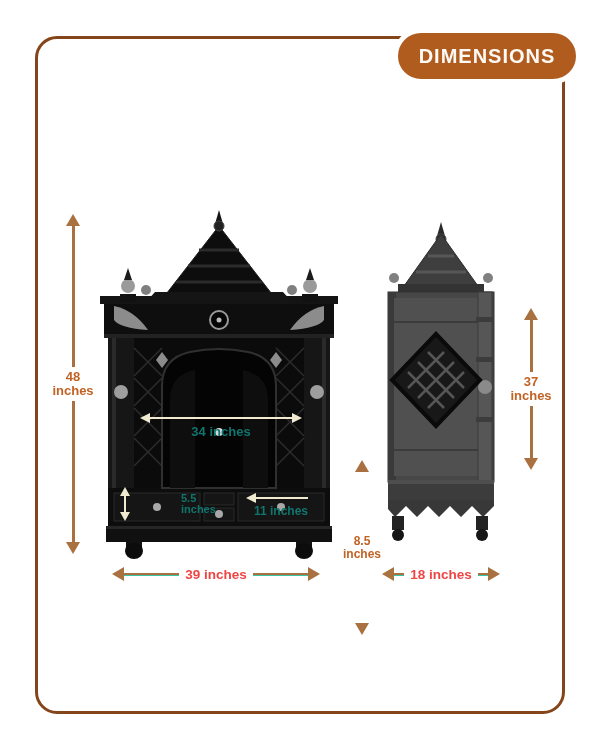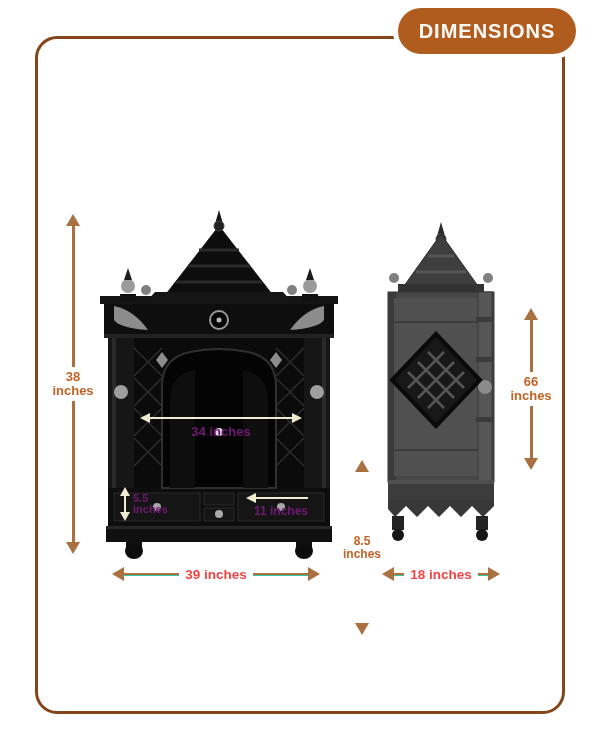--- a/index.html
+++ b/index.html
@@ -2,21 +2,21 @@
 <html><head>
 <meta charset="utf-8">
 <style>
   html,body{margin:0;padding:0;background:#fff;}
   .stage{position:relative;width:600px;height:751px;background:#ffffff;overflow:hidden;
          font-family:"Liberation Sans", sans-serif;}
   
   .frame{position:absolute;left:35px;top:36px;width:524px;height:672px;
          border:3px solid #84451a;border-radius:22px;}
   
-  .badge{position:absolute;left:393px;top:3px;width:178px;height:46px;
+  .badge{position:absolute;left:393px;top:28px;width:178px;height:46px;
          background:#b15c1f;border:5px solid #ffffff;border-radius:28px;
          display:flex;align-items:center;justify-content:center;}
   .badge span{color:#fdfaf6;font-size:20px;font-weight:bold;letter-spacing:1px;}
 
   
   .vdim{position:absolute;display:flex;flex-direction:column;align-items:center;}
   .vline{width:3px;flex:1;background:#a9713f;}
   .tri-up{width:0;height:0;border-left:7px solid transparent;border-right:7px solid transparent;
           border-bottom:12px solid #a9713f;}
   .tri-down{width:0;height:0;border-left:7px solid transparent;border-right:7px solid transparent;
@@ -25,21 +25,21 @@
   .hline{height:3px;flex:1;background:linear-gradient(to bottom,#a9713f 0 2px,#35c4a5 2px 3px);}
   .tri-left{width:0;height:0;border-top:7px solid transparent;border-bottom:7px solid transparent;
           border-right:12px solid #a9713f;}
   .tri-right{width:0;height:0;border-top:7px solid transparent;border-bottom:7px solid transparent;
           border-left:12px solid #a9713f;}
   .odim{color:#c06325;font-weight:bold;font-size:13px;text-align:center;line-height:1.05;
         padding:3px 2px;white-space:nowrap;}
   .odim-h{color:#ef4444;font-weight:bold;font-size:13.5px;white-space:nowrap;padding:0 6px;}
 
   
-  .pdim{position:absolute;color:#701a75;font-weight:bold;}
+  .pdim{position:absolute;color:#0f766e;font-weight:bold;}
   .pdim .harrow{display:flex;align-items:center;height:12px;}
   .pline{height:2px;flex:1;background:#f0ead0;}
   .ptri-left{width:0;height:0;border-top:5px solid transparent;border-bottom:5px solid transparent;
           border-right:10px solid #f0ead0;}
   .ptri-right{width:0;height:0;border-top:5px solid transparent;border-bottom:5px solid transparent;
           border-left:10px solid #f0ead0;}
   .pvarrow{display:flex;flex-direction:column;align-items:center;height:34px;margin-right:3px;}
   .pvline{width:2px;flex:1;background:#f0ead0;}
   .ptri-up{width:0;height:0;border-left:5px solid transparent;border-right:5px solid transparent;
           border-bottom:9px solid #f0ead0;}
@@ -189,21 +189,21 @@
       <rect x="96" y="294" width="12" height="14" fill="#232323"></rect>
       <circle cx="18" cy="313" r="6" fill="#161616"></circle>
       <circle cx="102" cy="313" r="6" fill="#161616"></circle>
     </g>
   </svg>
 
   <div class="vdim" style="left:54px;top:214px;width:38px;height:340px;">
     <div class="tri-up"></div>
     <div class="vline"></div>
     <div class="odim">
-      <div>38</div>
+      <div>48</div>
       <div>inches</div>
     </div>
     <div class="vline"></div>
     <div class="tri-down"></div>
   </div>
 
   <div class="hdim" style="left:112px;top:563px;width:208px;height:22px;">
     <div class="tri-left"></div>
     <div class="hline"></div>
     <div class="odim-h">39 inches</div>
@@ -216,21 +216,21 @@
     <div class="hline"></div>
     <div class="odim-h">18 inches</div>
     <div class="hline"></div>
     <div class="tri-right"></div>
   </div>
 
   <div class="vdim" style="left:509px;top:308px;width:44px;height:162px;">
     <div class="tri-up"></div>
     <div class="vline"></div>
     <div class="odim">
-      <div>66</div>
+      <div>37</div>
       <div>inches</div>
     </div>
     <div class="vline"></div>
     <div class="tri-down"></div>
   </div>
 
   <div class="vdim" style="left:341px;top:460px;width:42px;height:92px;gap:30px;">
     <div class="tri-up"></div>
     <div class="vline"></div>
     <div class="odim" style="font-size:12px;">
@@ -243,21 +243,21 @@
 
   <div class="pdim" style="left:140px;top:412px;width:162px;">
     <div class="harrow">
       <div class="ptri-left"></div>
       <div class="pline"></div>
       <div class="ptri-right"></div>
     </div>
     <div class="cap">34 inches</div>
   </div>
 
-  <div class="pdim" style="left:120px;top:487px;display:flex;align-items:center;">
+  <div class="pdim" style="left:120px;top:487px;display:flex;align-items:center;gap:48px;">
     <div class="pvarrow">
       <div class="ptri-up"></div>
       <div class="pvline"></div>
       <div class="ptri-dn"></div>
     </div>
     <div class="stack">
       <span>5.5</span>
       <span>inches</span>
     </div>
   </div>

